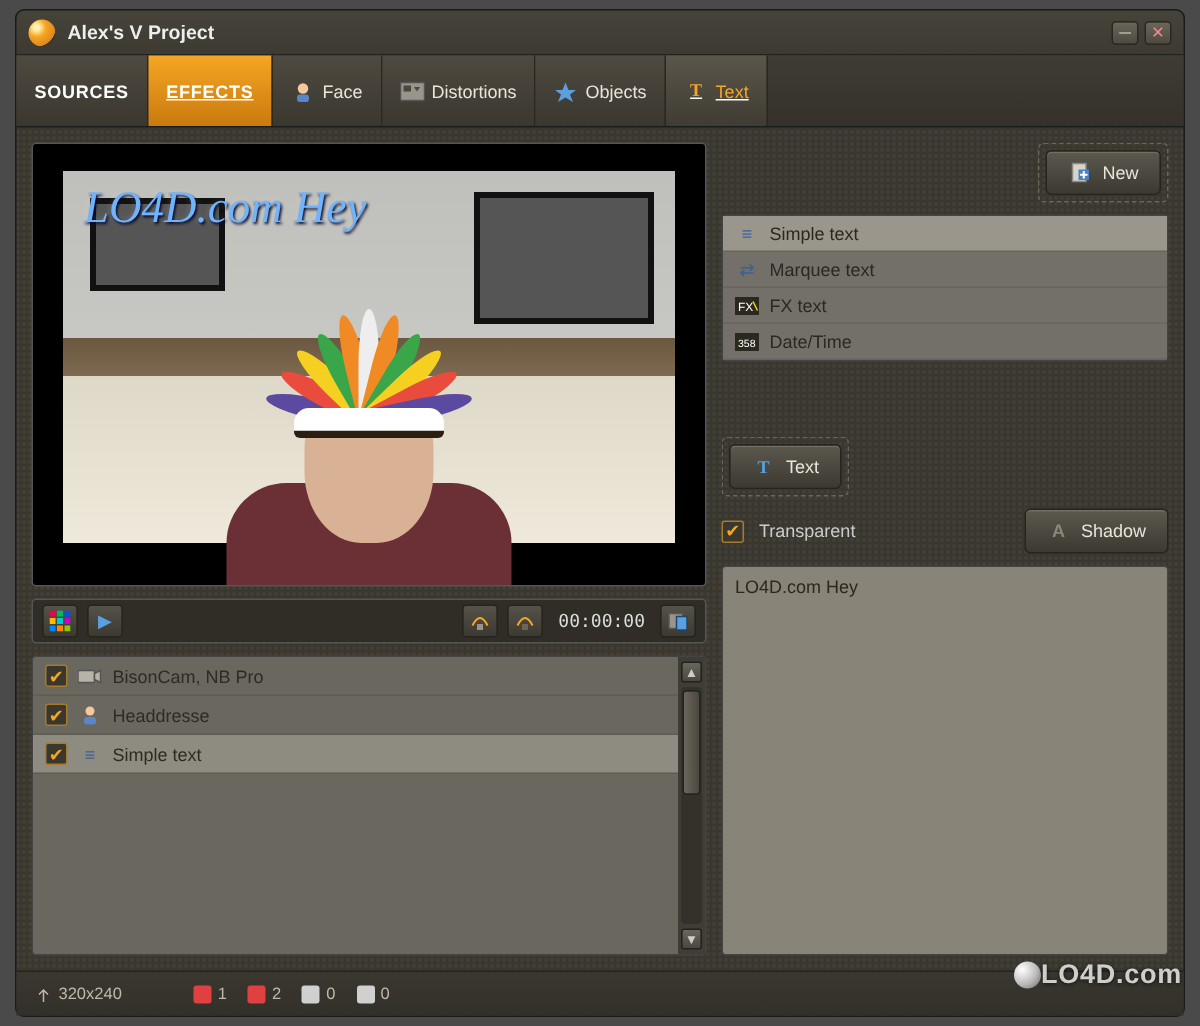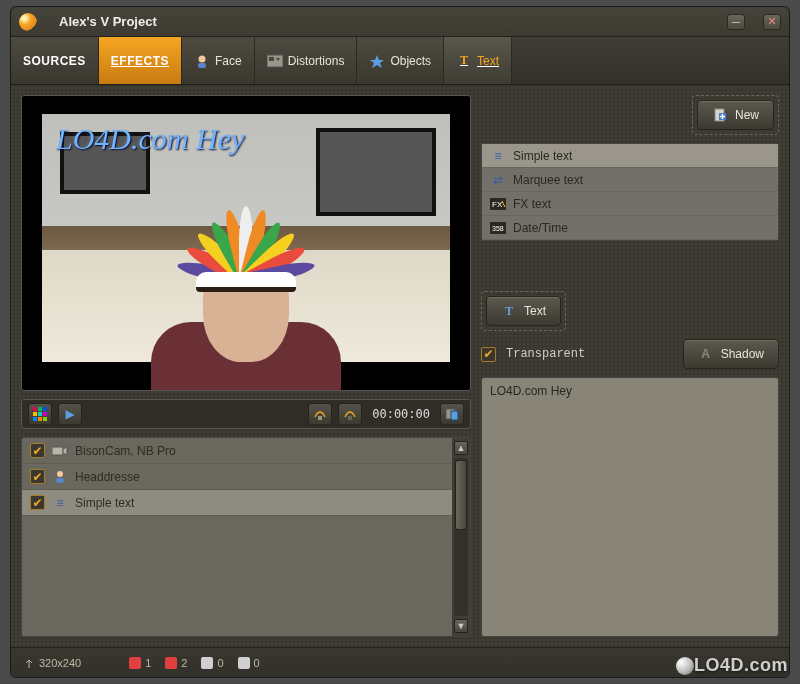--- a/index.html
+++ b/index.html
@@ -16,21 +16,21 @@
   background: #3a372f;
   background-image: radial-gradient(circle at 1px 1px, #44413a 1px, transparent 1px);
   background-size: 4px 4px;
   border: 1px solid #1a1a1a; border-radius: 6px;
   display: flex; flex-direction: column;
 }
 .titlebar {
   height: 30px; display: flex; align-items: center;
   padding: 0 8px;
   background: linear-gradient(#46433a, #3d3a32);
-  border-bottom: 1px solid #222; border-radius: 6px 6px 0 0; gap: 14px;
+  border-bottom: 1px solid #222; border-radius: 6px 6px 0 0;
 }
 .app-icon {
   width: 18px; height: 18px; margin-right: 8px;
   border-radius: 50%;
   background: radial-gradient(circle at 30% 30%, #fff3b0 10%, #f5a623 35%, #e0871c 70%, #3a372f 72%);
 }
 .title { font-weight: bold; color: #eee; font-size: 13px; flex: 1; }
 .win-btn {
   width: 18px; height: 16px; margin-left: 4px;
   background: linear-gradient(#6a665a, #4d4a40);
@@ -140,21 +140,21 @@
 }
 
 .statusbar {
   height:30px; display:flex; align-items:center; gap:14px; padding:0 12px;
   border-top:1px solid #222; background:linear-gradient(#3a372f,#32302a);
   color:#bfb9a8; font-size:11px;
 }
 .stat { display:flex; align-items:center; gap:4px;}
 .sq { width:12px; height:12px; border-radius:2px; display:inline-block;}
 .watermark {
-  position:absolute; right:12px; bottom:8px;
+  position:absolute; right:12px; bottom:24px;
   font-size:18px; font-weight:bold; color:rgba(255,255,255,0.78);
   text-shadow:0 1px 3px #000a; letter-spacing:0.5px;
   display:flex; align-items:center; gap:0;
 }
 .wm-ball{width:18px;height:18px;border-radius:50%;background:radial-gradient(circle at 30% 30%,#fff,#bbb 55%,#666);}
 svg { display:block; }
 </style>
 </head>
 <body>
 
@@ -360,21 +360,21 @@
 
       <div class="dash-wrap" style="align-self:flex-start;">
         <div class="btn">
           <span class="bi" style="color:#5aa0e0;font-weight:bold;font-family:Georgia;">T</span>
           <span>Text</span>
         </div>
       </div>
 
       <div class="row">
         <span class="checkbox">✔</span>
-        <span style="flex:1;font-family:Liberation Mono, monospace;">Transparent</span>
+        <span style="flex:1;">Transparent</span>
         <div class="btn">
           <span class="bi" style="color:#8a867a;font-weight:bold;">A</span>
           <span>Shadow</span>
         </div>
       </div>
 
       <div class="textarea">
         <span>LO4D.com Hey</span>
       </div>
     </div>

